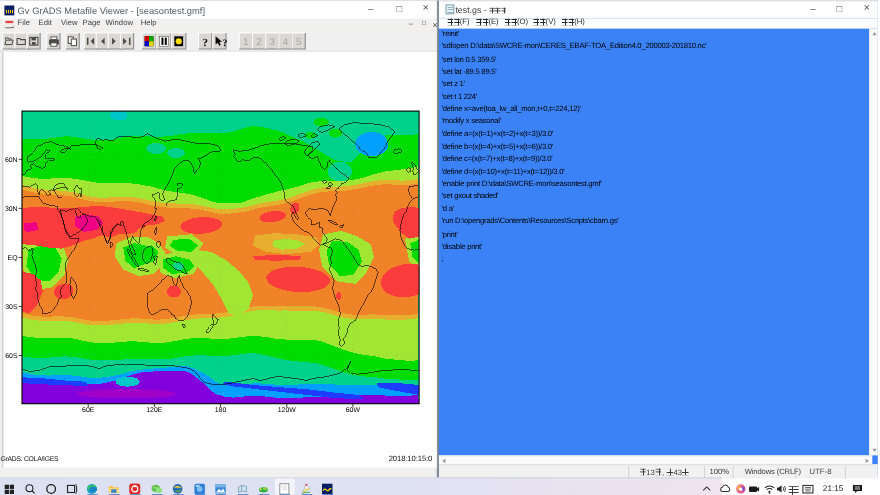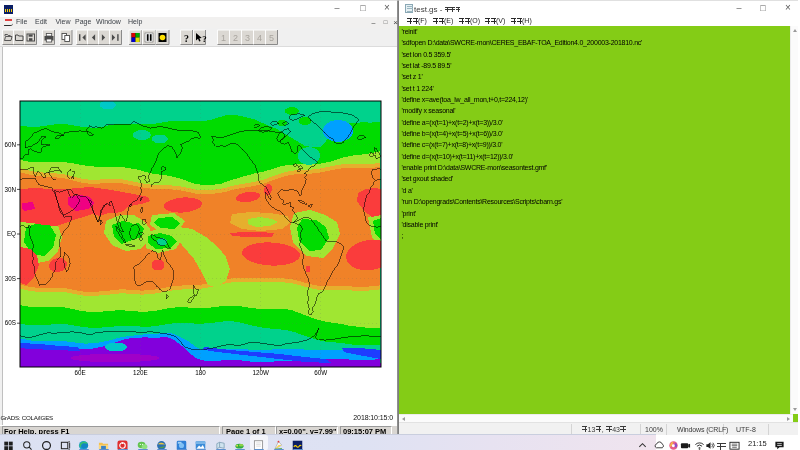--- a/index.html
+++ b/index.html
@@ -27,21 +27,21 @@
 
 #gcanvas{position:absolute;left:2px;top:46px;width:395px;height:378px;background:#ffffff;border-left:1px solid #c0c0c0;}
 #gradstxt{position:absolute;left:0.5px;top:413px;font-size:6.2px;color:#111;letter-spacing:-0.25px;}
 #datetxt{position:absolute;right:4px;top:412.5px;font-size:7px;color:#111;letter-spacing:-0.1px;}
 
 #gstatus{position:absolute;left:0;top:424px;width:100%;height:10px;background:#d9d6d2;border-top:1px solid #ffffff;font-size:7.5px;font-weight:bold;color:#000;}
 #gstatus .pane{position:absolute;top:0;height:9px;border:1px solid;border-color:#9a9a9a #fff #fff #9a9a9a;background:#d9d6d2;}
 #gstatus .txt{position:absolute;top:0.5px;}
 
 
-#nw{position:absolute;left:398px;top:0;width:400px;height:434px;background:#84cc16;border-left:1px solid #7d7d7d;border-top:1px solid #e0e0e0;}
+#nw{position:absolute;left:398px;top:0;width:400px;height:434px;background:#3b82f6;border-left:1px solid #7d7d7d;border-top:1px solid #e0e0e0;}
 #ntitle{position:absolute;left:0;top:0;width:100%;height:16px;background:#fff;}
 #nticon{position:absolute;left:6px;top:3px;width:8px;height:9px;background:#e6f0f4;border:1px solid #8aa8b5;}
 #nticon i{position:absolute;left:1px;top:1px;width:6px;height:7px;background:
  repeating-linear-gradient(180deg,#9ab6c0 0,#9ab6c0 1px,transparent 1px,transparent 2.4px);}
 #ntitle .t{position:absolute;left:15px;top:3.5px;font-size:8px;color:#3c3c3c;}
 #nmenu{position:absolute;left:0;top:16px;width:100%;height:9px;background:#fff;font-size:7px;color:#1f1f1f;}
 #nmenu .mi{position:absolute;top:-0.5px;}
 #nbody{position:absolute;left:2.5px;top:25px;width:387px;height:388px;font-size:7px;line-height:11.35px;color:#000;white-space:pre;letter-spacing:-0.25px;}
 
 #nvs{position:absolute;right:0;top:25px;width:8px;height:388px;background:#fbfbfb;border-left:1px solid #ececec;}
@@ -73,20 +73,21 @@
 </style>
 </head>
 <body>
 <div id="desk">
 
   <div id="gw">
     <div id="gtitle">
       <div id="gticon">
           <i></i>
         </div>
+      <div class="t">Gv GrADS Metafile Viewer - [seasontest.gmf]</div>
       <div class="capbtn" style="left:332px;">–</div>
       <div class="capbtn" style="left:358px;">□</div>
       <div class="capbtn" style="left:382px;font-size:10px;">×</div>
     </div>
     <div id="gmenu">
       <div id="gmicon">
           <i></i>
           <b></b>
         </div>
       <div class="mi" style="left:16px;">File</div>
@@ -330,30 +331,20 @@
 <line x1="200.5" y1="274" x2="200.5" y2="277" stroke="#000" stroke-width="0.7"></line>
 <text x="200.5" y="281.5" font-size="6.3" text-anchor="middle" font-family="Liberation Sans,sans-serif">180</text>
 <line x1="260.7" y1="274" x2="260.7" y2="277" stroke="#000" stroke-width="0.7"></line>
 <text x="260.7" y="281.5" font-size="6.3" text-anchor="middle" font-family="Liberation Sans,sans-serif">120W</text>
 <line x1="320.8" y1="274" x2="320.8" y2="277" stroke="#000" stroke-width="0.7"></line>
 <text x="320.8" y="281.5" font-size="6.3" text-anchor="middle" font-family="Liberation Sans,sans-serif">60W</text>
 </svg>
 
     <div id="gradstxt">GrADS: COLA/IGES</div>
     <div id="datetxt">2018:10:15:0</div>
-    <div id="gstatus">
-      <div class="pane" style="left:2px;width:218px;"></div>
-      <div class="pane" style="left:222px;width:54px;"></div>
-      <div class="pane" style="left:276px;width:62px;"></div>
-      <div class="pane" style="left:340px;width:52px;"></div>
-      <div class="txt" style="left:4px;">For Help, press F1</div>
-      <div class="txt" style="left:226px;">Page 1 of 1</div>
-      <div class="txt" style="left:279px;">x=0.00", y=7.99"</div>
-      <div class="txt" style="left:343px;">09:15:07 PM</div>
-    </div>
   </div>
 
   <div id="nw">
     <div id="ntitle">
       <div id="nticon">
           <i></i>
         </div>
       <div class="t">test.gs - <span class="cjt"></span><span class="cjt"></span><span class="cjt"></span></div>
       <div class="capbtn" style="left:335px;">–</div>
       <div class="capbtn" style="left:359px;">□</div>

